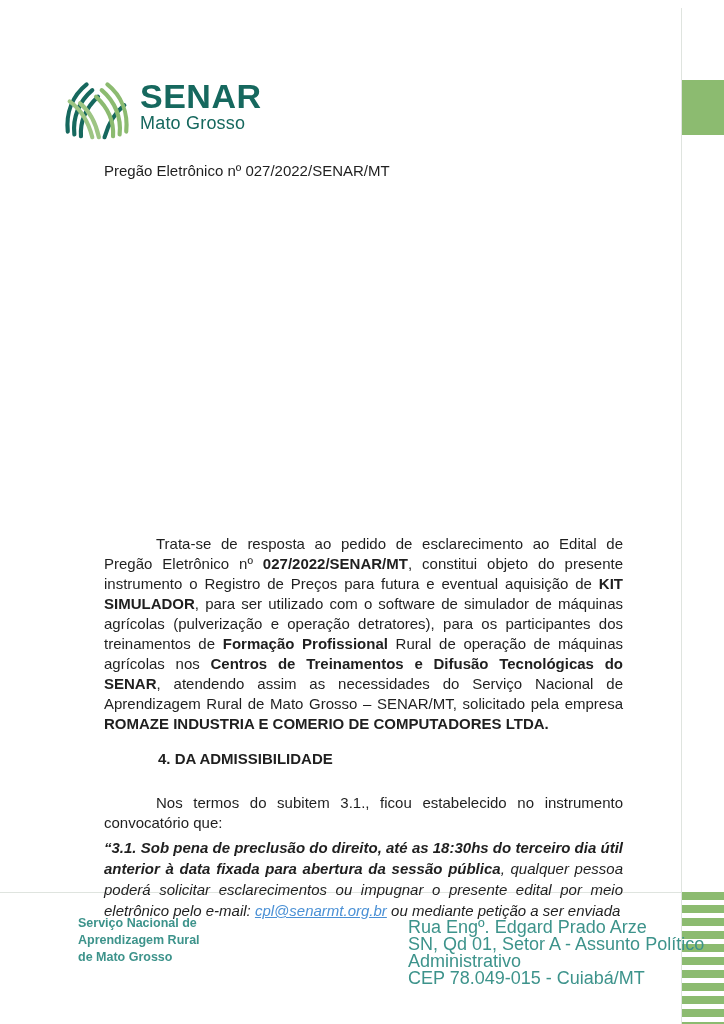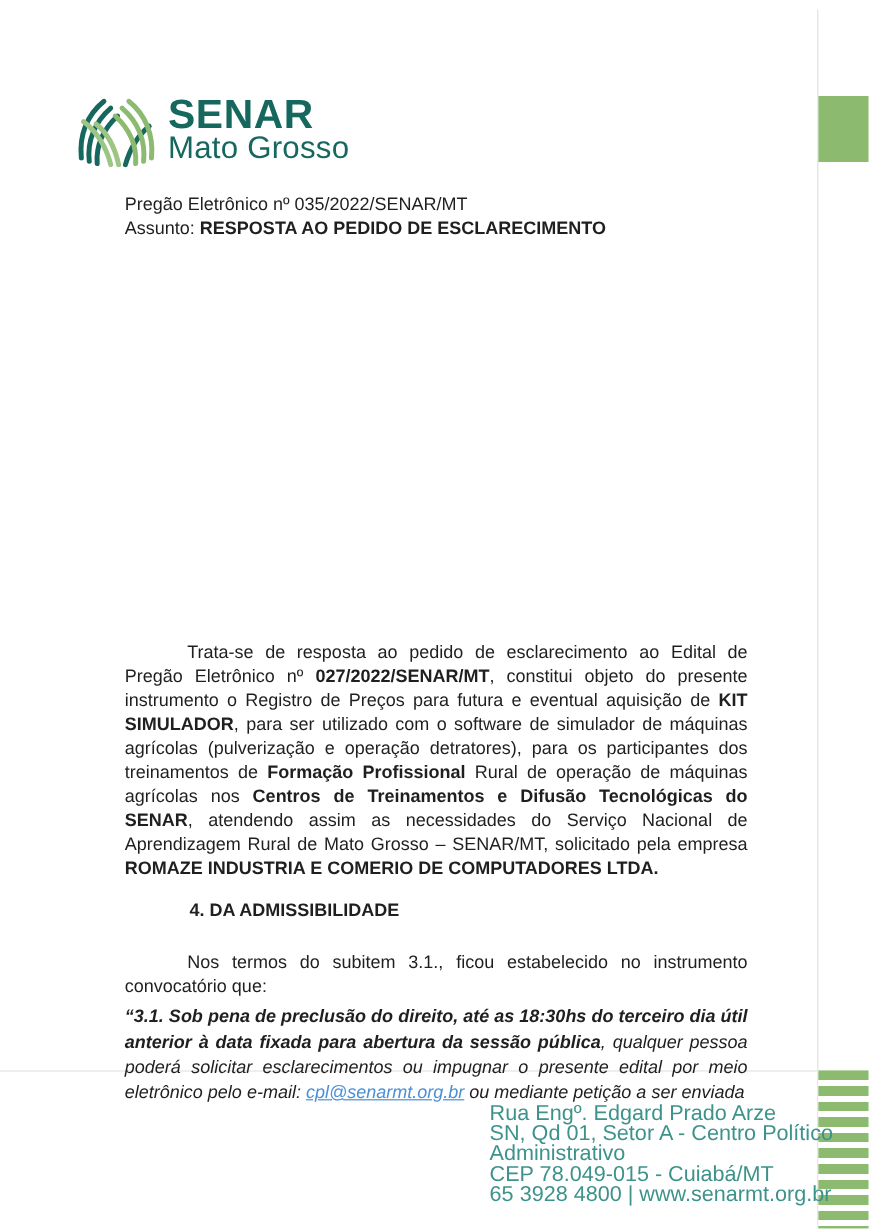--- a/index.html
+++ b/index.html
@@ -25,21 +25,21 @@
   .accent-block{position:absolute;left:682px;top:80px;width:42px;height:55px;background:var(--green);}
   .stripes{position:absolute;left:682px;top:892px;width:42px;height:132px;
     background:repeating-linear-gradient(to bottom,var(--green) 0px,var(--green) 8px,#ffffff 8px,#ffffff 13px);}
   .footer-rule{position:absolute;left:0;top:892px;width:682px;height:1px;background:var(--rule_gray);}
 
   
   .logo{position:absolute;left:64px;top:76px;display:flex;align-items:flex-start;}
   .logo svg{display:block;}
   .logo-text{margin-left:10px;margin-top:4px;}
   .logo-title{font-size:34px;font-weight:700;color:var(--teal);letter-spacing:0.5px;line-height:32px;}
-  .logo-subtitle{font-size:26px;color:var(--teal);line-height:22px;letter-spacing:0.2px;}
+  .logo-subtitle{font-size:18px;color:var(--teal);line-height:22px;letter-spacing:0.2px;}
 
   
   .doc-header{position:absolute;left:104px;top:161px;width:520px;font-size:15px;line-height:20px;}
   .b{font-weight:700;}
   .para{position:absolute;left:104px;width:519px;font-size:15px;line-height:20px;text-align:justify;}
   .intro{top:519px;text-indent:52px;}
   .sec-heading{position:absolute;left:158px;top:750px;font-size:15px;font-weight:700;}
   .para2{top:778px;text-indent:52px;}
   .quote{top:822px;font-style:italic;line-height:21px;}
   .quote .b{font-weight:700;}
@@ -81,33 +81,36 @@
         </g>
       </g>
     </svg>
     <div class="logo-text">
       <div class="logo-title">SENAR</div>
       <div class="logo-subtitle">Mato Grosso</div>
     </div>
   </div>
 
   <div class="doc-header">
-    <div>Pregão Eletrônico nº 035/2022/SENAR/MT</div>
-    <div><span>Assunto: </span><span class="b">RESPOSTA AO PEDIDO DE ESCLARECIMENTO</span></div>
+    <div>Pregão Eletrônico nº 027/2022/SENAR/MT</div>
   </div>
 
   <p class="para intro"><span>Trata-se de resposta ao pedido de esclarecimento ao Edital de Pregão Eletrônico nº </span><span class="b">027/2022/SENAR/MT</span><span>, constitui objeto do presente instrumento o Registro de Preços para futura e eventual aquisição de </span><span class="b">KIT SIMULADOR</span><span>, para ser utilizado com o software de simulador de máquinas agrícolas (pulverização e operação detratores), para os participantes dos treinamentos de </span><span class="b">Formação Profissional</span><span> Rural de operação de máquinas agrícolas nos </span><span class="b">Centros de Treinamentos e Difusão Tecnológicas do SENAR</span><span>, atendendo assim as necessidades do Serviço Nacional de Aprendizagem Rural de Mato Grosso – SENAR/MT, solicitado pela empresa </span><span class="b">ROMAZE INDUSTRIA E COMERIO DE COMPUTADORES LTDA.</span></p>
 
   <div class="sec-heading">4. DA ADMISSIBILIDADE</div>
 
   <p class="para para2">Nos termos do subitem 3.1., ficou estabelecido no instrumento convocatório que:</p>
 
   <p class="para quote"><span class="b">“3.1. Sob pena de preclusão do direito, até as 18:30hs do terceiro dia útil anterior à data fixada para abertura da sessão pública</span><span>, qualquer pessoa poderá solicitar esclarecimentos ou impugnar o presente edital por meio eletrônico pelo e-mail: </span><a href="#" class="email">cpl@senarmt.org.br</a><span> ou mediante petição a ser enviada</span></p>
 
+  <div class="footer-org">
+    <div>Serviço Nacional de</div>
+    <div>Aprendizagem Rural</div>
+    <div>de Mato Grosso</div>
+  </div>
 
   <div class="footer-address">
     <div>Rua Engº. Edgard Prado Arze</div>
-    <div>SN, Qd 01, Setor A - Centro Político Administrativo</div>
+    <div>SN, Qd 01, Setor A - Assunto Político Administrativo</div>
     <div>CEP 78.049-015 - Cuiabá/MT</div>
-    <div>65 3928 4800 | www.senarmt.org.br</div>
   </div>
 
 </div>
 
 </body></html>

